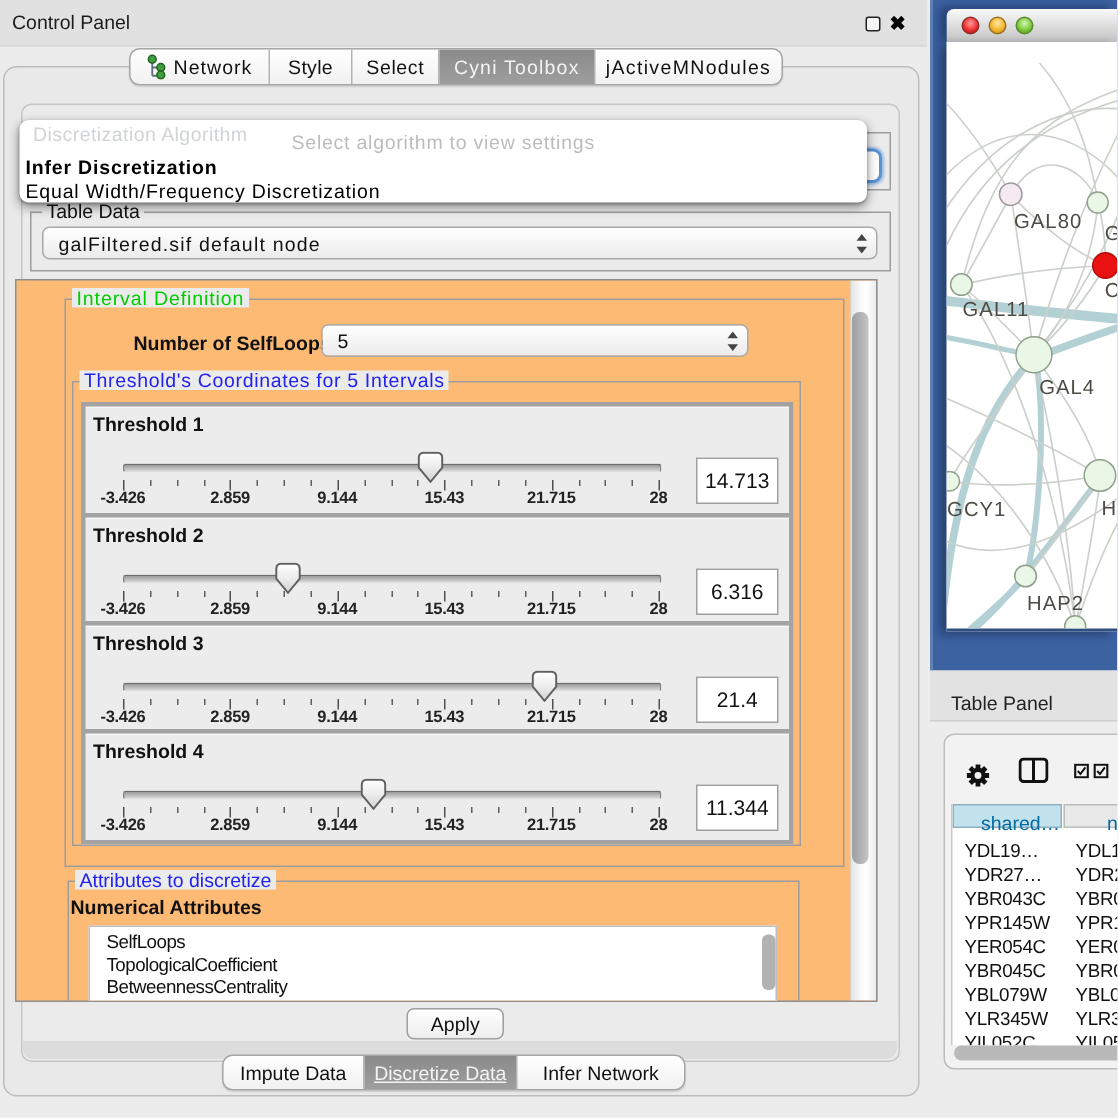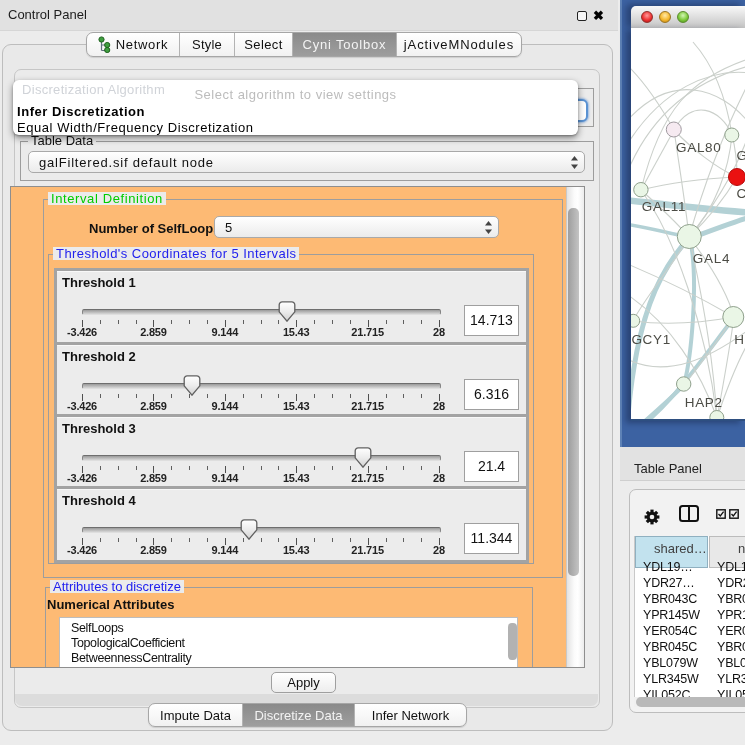--- a/index.html
+++ b/index.html
@@ -55,21 +55,21 @@
 
 #netwin{left:620px;top:0;width:125px;height:447px;background:#3c62a2;box-shadow:inset 2px 0 0 #5e82b6;}
 #nettitle{left:631px;top:6px;width:114px;height:22px;background:linear-gradient(#f9f9f9,#c3c3c3);border-bottom:1px solid #9a9a9a;border-top-left-radius:5px;box-shadow:-5px -2px 6px rgba(10,18,45,0.38);}
 .light{position:absolute;top:5px;width:12px;height:12px;border-radius:50%;}
 #canvas{left:631px;top:28px;width:114px;height:391px;background:#ffffff;overflow:hidden;border-bottom:2px solid #2e4f80;box-shadow:-5px 2px 6px rgba(10,18,45,0.38);}
 #tpTitleBar{left:620px;top:447px;width:125px;height:33px;background:#e2e2e2;border-bottom:1px solid #cfcfcf;}
 #tpTitle{left:634px;top:461px;font-size:13px;color:#222;}
 #tpBox{left:629px;top:489px;width:130px;height:222px;background:#f2f2f2;border:1px solid #bdbdbd;border-radius:7px;}
 
 #tbl{left:634px;top:536px;width:111px;height:161px;overflow:hidden;background:#ffffff;border-left:1px solid #c9c9c9;}
-.hdr{position:absolute;top:0;height:32px;font-size:13px;color:#404040;line-height:23px;box-sizing:border-box;}
+.hdr{position:absolute;top:0;height:16px;font-size:13px;color:#0369a1;line-height:23px;box-sizing:border-box;}
 .row{position:absolute;font-size:12.5px;letter-spacing:-0.2px;color:#111;line-height:16px;}
 #hsb{left:634px;top:697px;width:111px;height:10px;background:#f0f0f0;}
 #hsbthumb{left:636px;top:697px;width:120px;height:10px;background:#b9b9b9;border-radius:5px;}
 </style>
 </head>
 <body>
 <div id="root">
 
   <div class="abs" id="tbar"></div>
   <div class="txt" style="left:8px;top:7px;font-size:13px;color:#1c1c1c;">Control Panel</div>
@@ -291,21 +291,21 @@
       <div class="abs" style="left:448px;top:5px;width:9px;height:37px;background:#b2b2b2;border-radius:4px;"></div>
     </div>
 
     <div class="vsb" style="left:555px;top:0;width:18px;height:480px;"></div>
     <div class="vthumb" style="left:557px;top:21px;width:11px;height:368px;"></div>
   </div>
 
   <div class="abs" id="apply">Apply</div>
   <div class="seg" id="bottabs">
     <div class="s" style="width:94px;">Impute Data</div>
-    <div class="s sel" style="width:112px;">Discretize Data</div>
+    <div class="s sel" style="width:102px;text-decoration:underline;">Discretize Data</div>
     <div class="s" style="width:111px;">Infer Network</div>
   </div>
 
   <div class="abs" id="popup">
     <div class="ghost">Discretization Algorithm</div>
     <div class="p1">Select algorithm to view settings</div>
     <div class="p2">Infer Discretization</div>
     <div class="p3">Equal Width/Frequency Discretization</div>
   </div>
 

